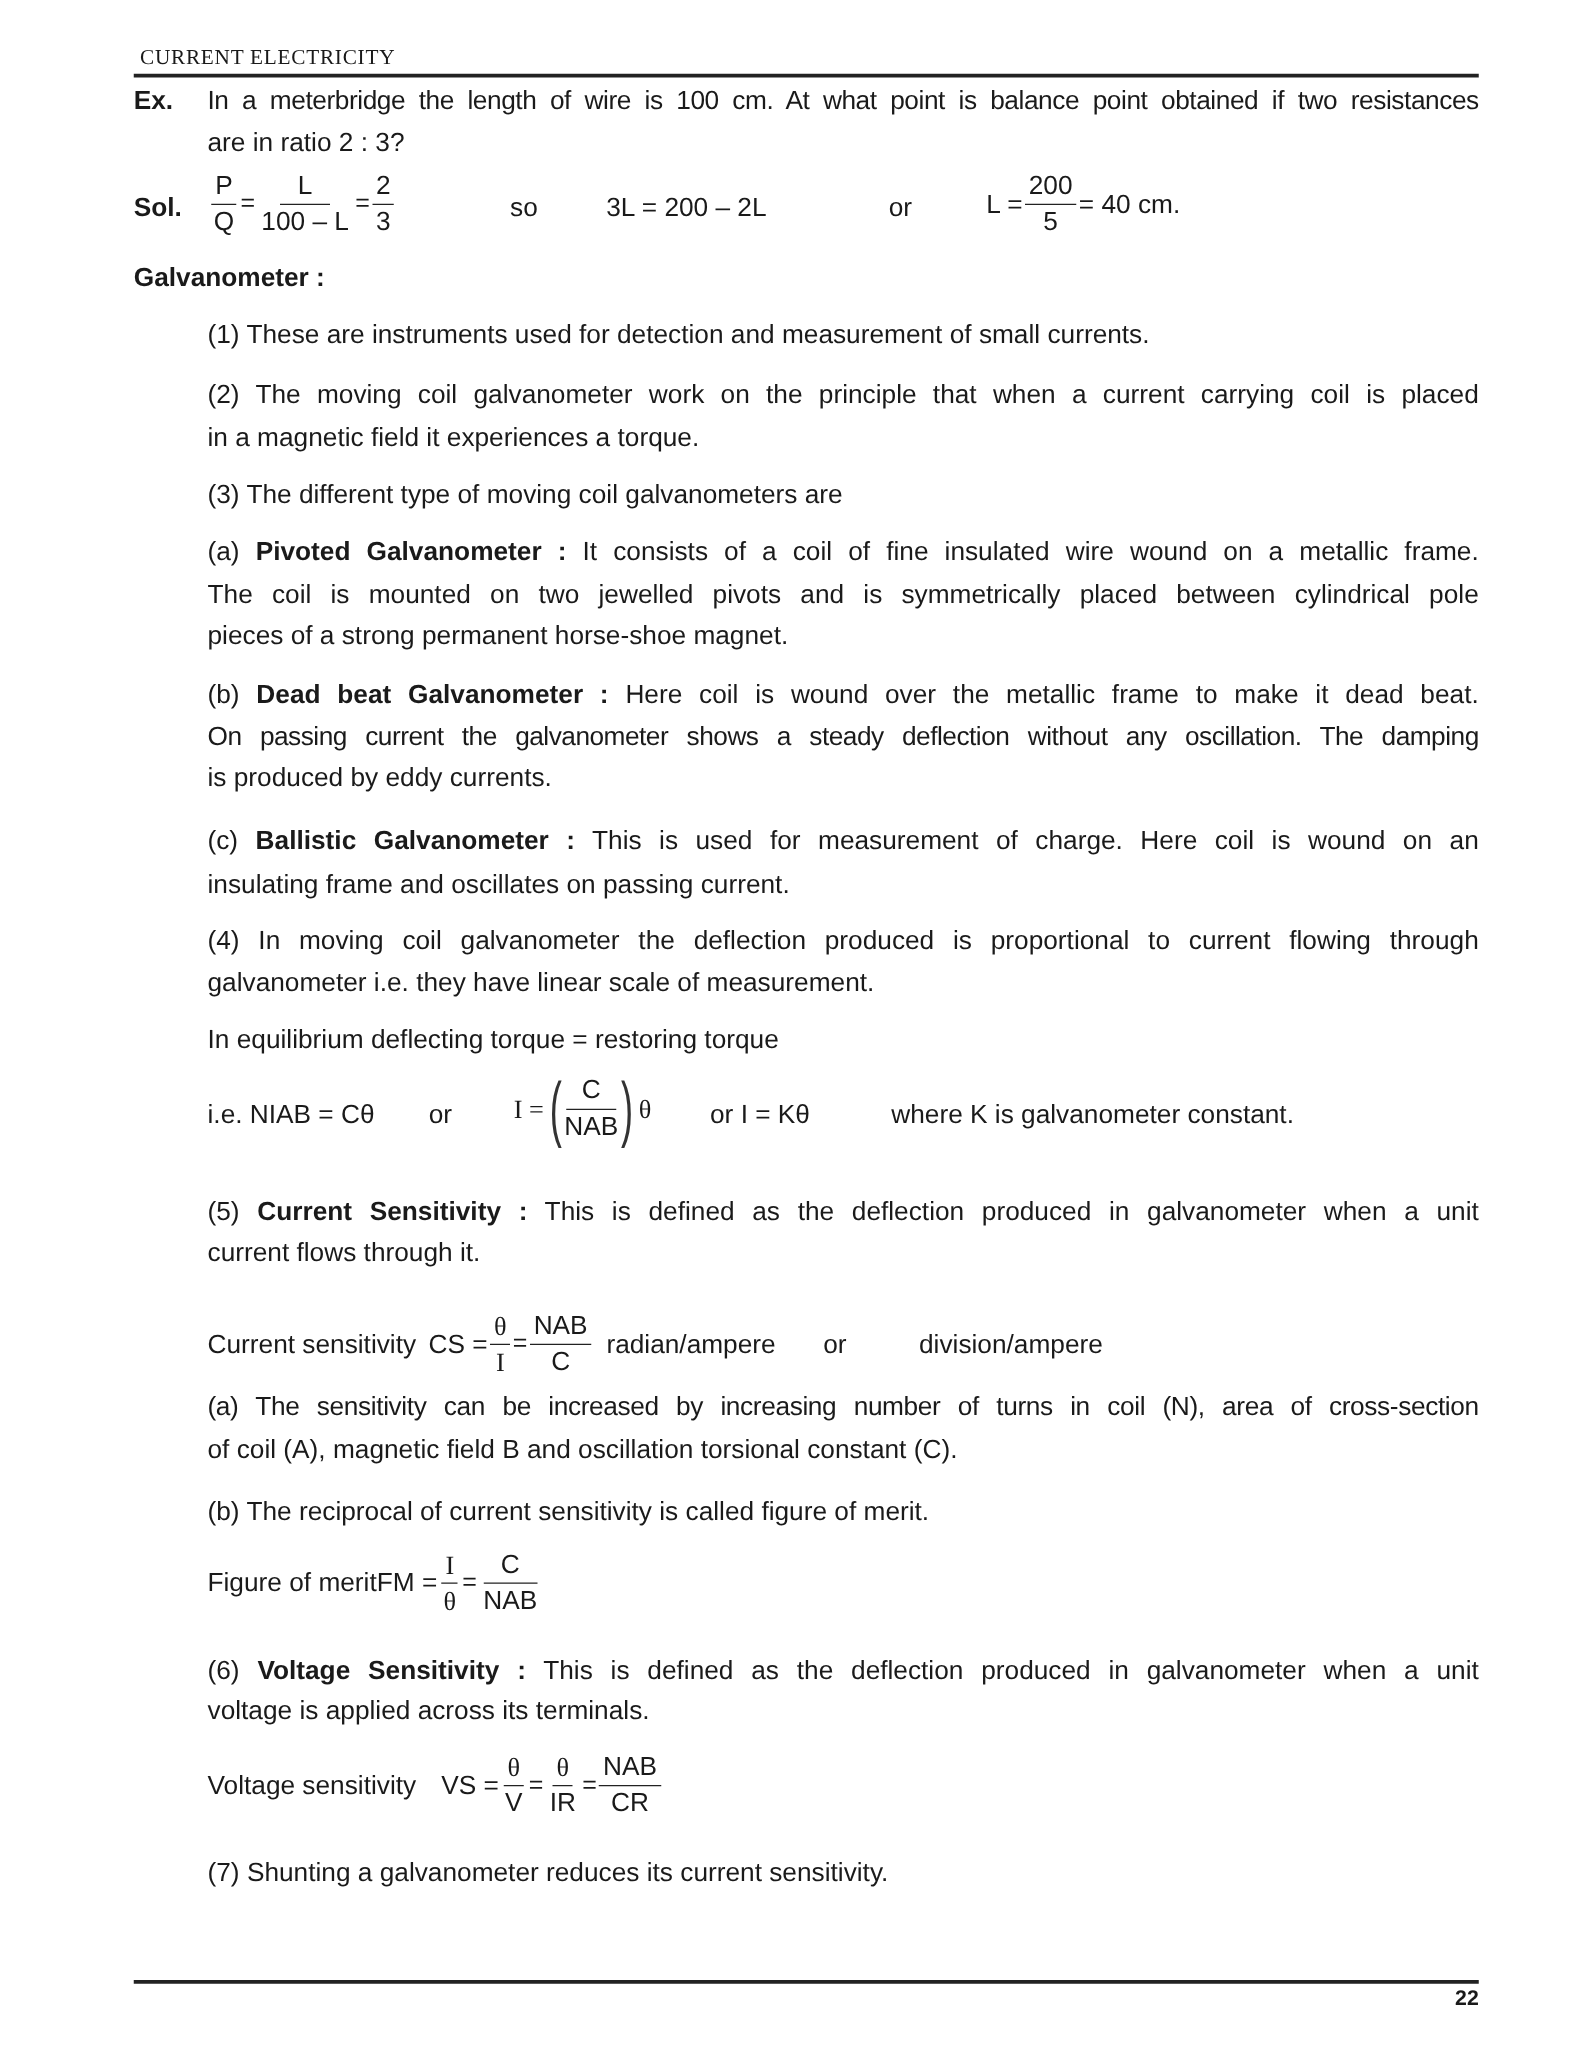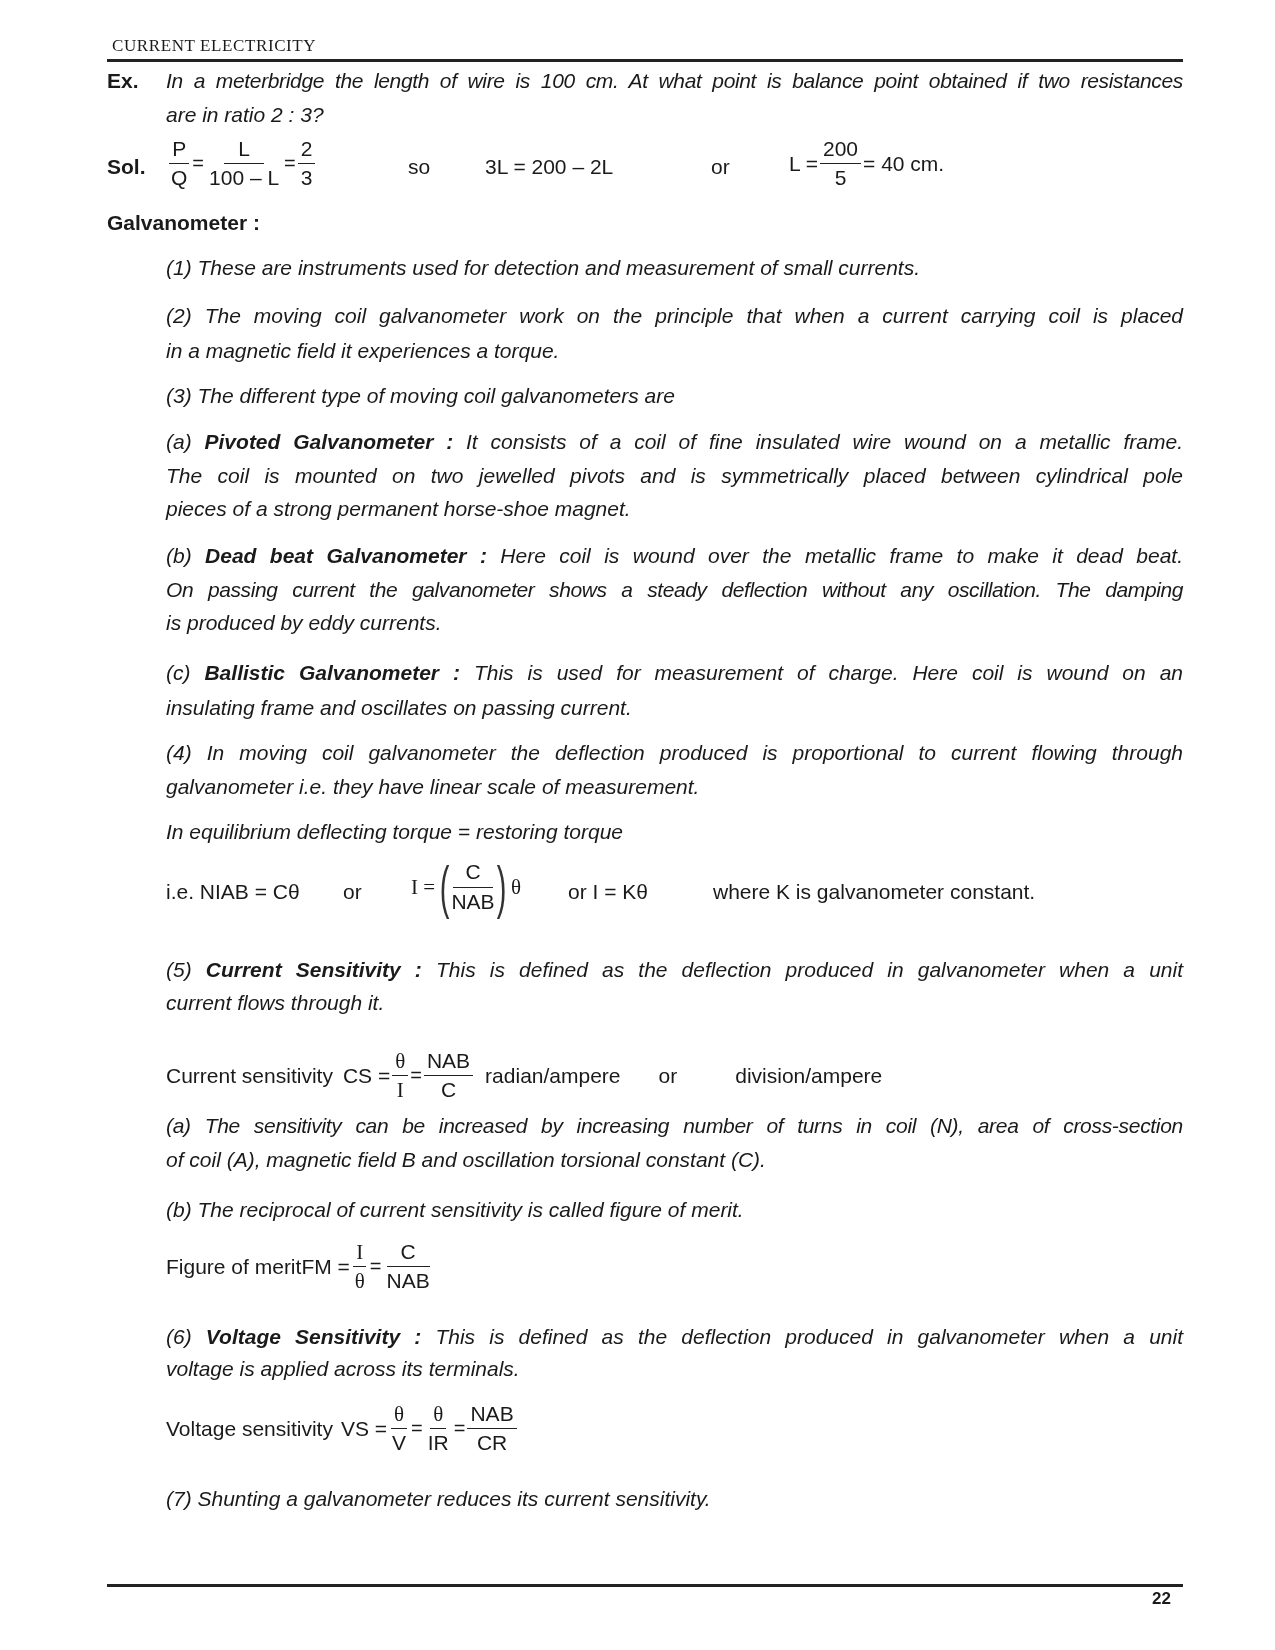--- a/index.html
+++ b/index.html
@@ -1,32 +1,32 @@
 <!DOCTYPE html>
 <html><head>
 <meta charset="utf-8">
 <style>
   html, body { margin: 0; padding: 0; background: #ffffff; }
   body { width: 1275px; height: 1650px; position: relative; overflow: hidden;
          font-family: "Liberation Sans", sans-serif; color: #1a1a1a; }
   .abs { position: absolute; }
   .hdr { left: 112px; top: 36px; font-family: "Liberation Serif", serif; font-size: 17px; letter-spacing: 0.6px; }
   .rule { left: 107px; width: 1076px; height: 3px; background: #222; }
-  .line { position: absolute; left: 166px; width: 1017px; font-size: 21px; line-height: 24px; white-space: nowrap; font-style: italic; }
+  .line { position: absolute; left: 166px; width: 1017px; font-size: 21px; line-height: 24px; white-space: nowrap; }
   .just { text-align: justify; text-align-last: justify; }
   .lbl { position: absolute; left: 107px; font-size: 21px; font-weight: bold; }
   b { font-weight: bold; }
   .frac { display: inline-flex; flex-direction: column; align-items: center; vertical-align: middle; margin: 0 2px; line-height: 1.15; }
   .frac .num { padding: 0 3px 2px 3px; border-bottom: 1.5px solid #222; }
   .frac .den { padding: 2px 3px 0 3px; }
   .serif { font-family: "Liberation Serif", serif; }
   .eq { font-size: 20px; }
   .mrow { position: absolute; font-size: 21px; display: flex; align-items: center; white-space: nowrap; }
   .paren { font-size: 58px; font-weight: 200; line-height: 1; transform: scaleX(0.5); display: inline-block; color: #333; }
-  .pageno { right: 104px; top: 1589px; font-weight: bold; font-size: 17px; }
+  .pageno { right: 92px; top: 1589px; font-weight: bold; font-size: 17px; }
 </style>
 </head>
 <body>
 
 <div class="abs hdr">CURRENT ELECTRICITY</div>
 <div class="abs rule" style="top:59px"></div>
 
 <div class="lbl" style="top:69px">Ex.</div>
 <div class="line just" style="top:69px; letter-spacing:-0.35px">In a meterbridge the length of wire is 100 cm. At what point is balance point obtained if two resistances</div>
 <div class="line" style="top:103px">are in ratio 2 : 3?</div>
@@ -131,21 +131,21 @@
   <span class="frac">
       <span class="num" style="padding:0 14px 2px 14px">C</span>
       <span class="den">NAB</span>
     </span>
 </div>
 
 <div class="line just" style="top:1325px"><span>(6) </span><b>Voltage Sensitivity :</b><span> This is defined as the deflection produced in galvanometer when a unit</span></div>
 <div class="line" style="top:1357px">voltage is applied across its terminals.</div>
 
 <div class="mrow" style="left:166px; top:1402px">
-  <span style="margin-right:8px">Voltage sensitivity</span>
+  <span style="margin-right:20px">Voltage sensitivity</span>
   <span>VS =</span>
   <span class="frac">
       <span class="num serif">θ</span>
       <span class="den">V</span>
     </span>
   <span class="eq">=</span>
   <span class="frac">
       <span class="num serif">θ</span>
       <span class="den">IR</span>
     </span>

